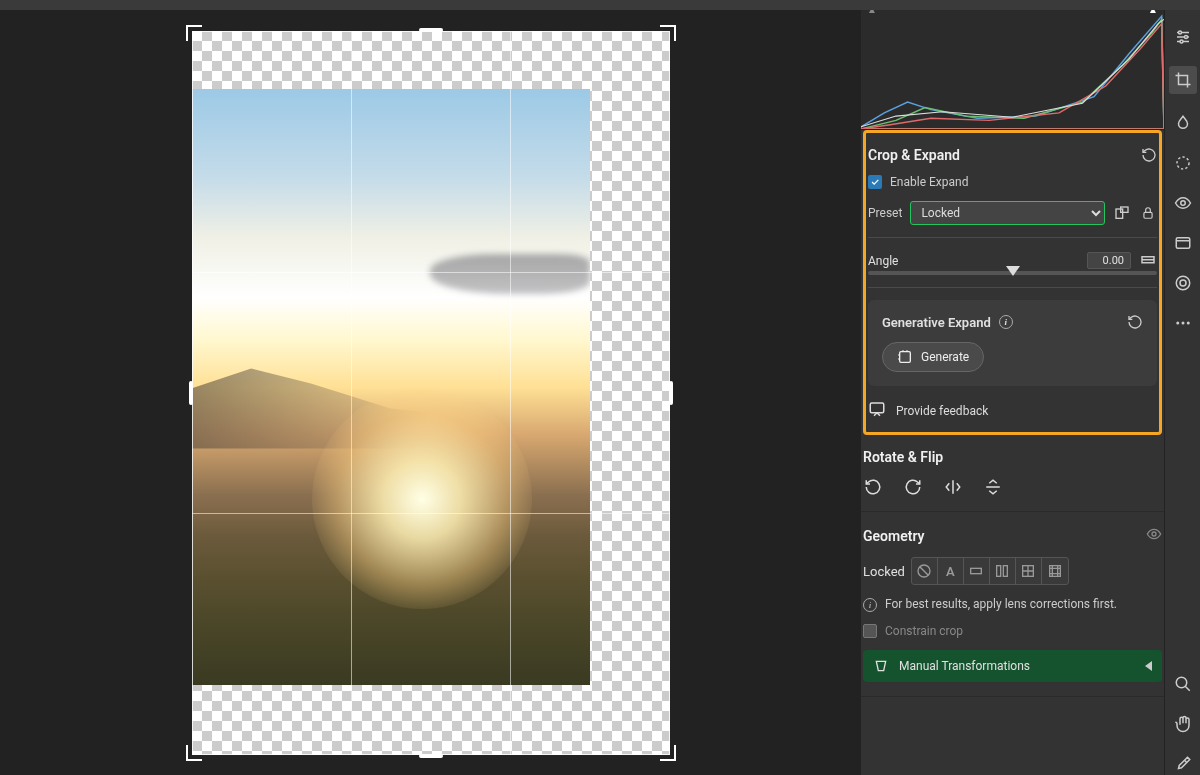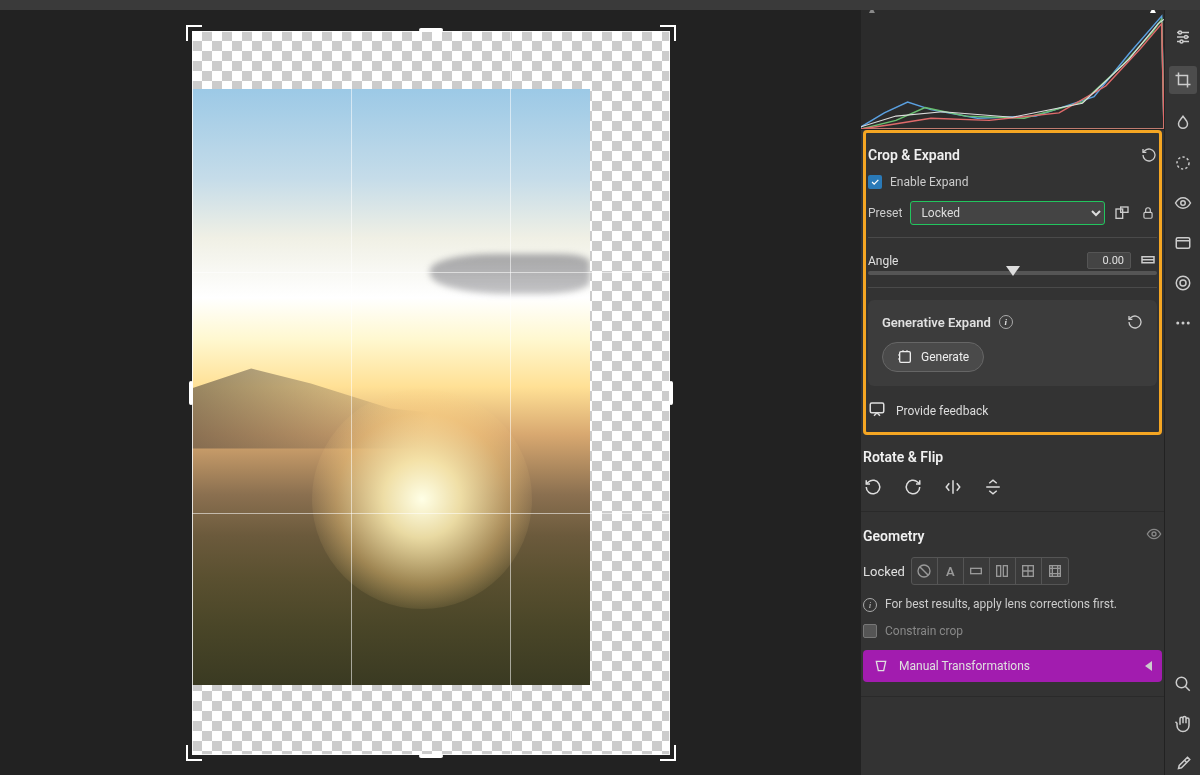--- a/index.html
+++ b/index.html
@@ -99,21 +99,21 @@
 .flip-icons .f { width: 20px; height: 20px; color: #ddd; cursor: pointer; display: flex; align-items: center; justify-content: center; }
 
 .upright-row { display: flex; align-items: center; gap: 6px; margin-top: 10px; }
 .upright-btns { display: flex; background: #3a3a3a; border: 1px solid #555; border-radius: 3px; overflow: hidden; }
 .upright-btns .ub { width: 26px; height: 26px; display: flex; align-items: center; justify-content: center; border-right: 1px solid #555; cursor: pointer; color: #999; }
 .upright-btns .ub:last-child { border-right: none; }
 
 .hint { display: flex; gap: 8px; margin-top: 12px; font-size: 12px; color: #ccc; align-items: flex-start; }
 .hint .i { width: 14px; height: 14px; border: 1px solid #aaa; border-radius: 50%; display: flex; align-items: center; justify-content: center; font-size: 9px; font-style: italic; font-family: serif; flex-shrink: 0; margin-top: 1px; }
 
-.manual { display: flex; align-items: center; justify-content: space-between; background: #a21caf; border-radius: 4px; padding: 8px 10px; margin-top: 12px; cursor: pointer; }
+.manual { display: flex; align-items: center; justify-content: space-between; background: #14532d; border-radius: 4px; padding: 8px 10px; margin-top: 12px; cursor: pointer; }
 .manual .lab { display: flex; align-items: center; gap: 10px; font-size: 12px; }
 .triangle-left { width: 0; height: 0; border-top: 5px solid transparent; border-bottom: 5px solid transparent; border-right: 7px solid #ccc; }
 
 .eye-ic { color: #888; }
 </style>
 </head>
 <body>
 
 <div class="topbar"></div>
 

